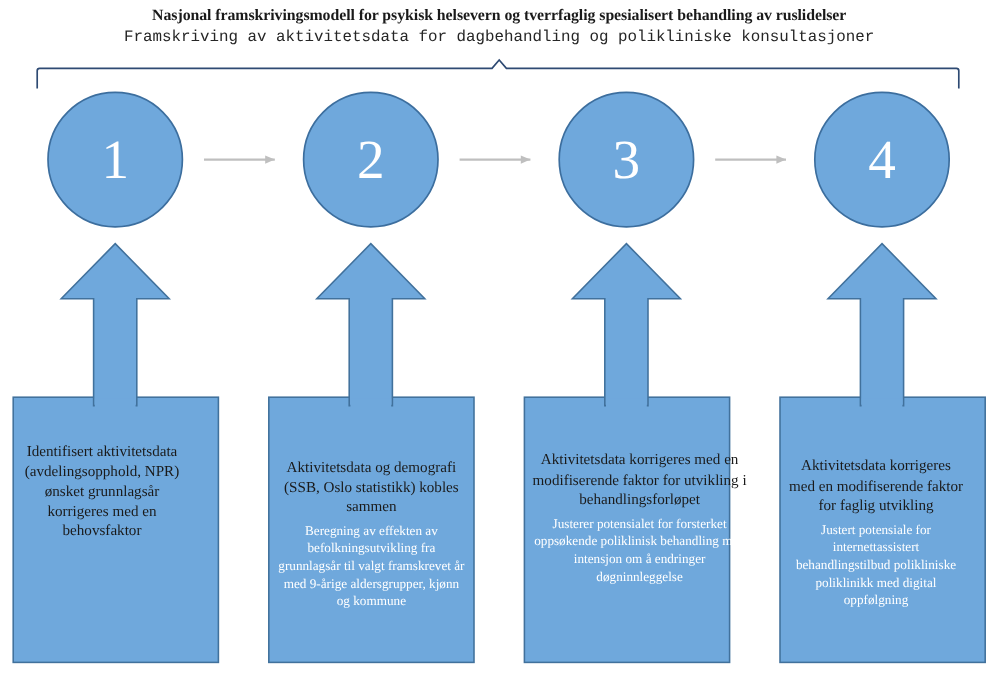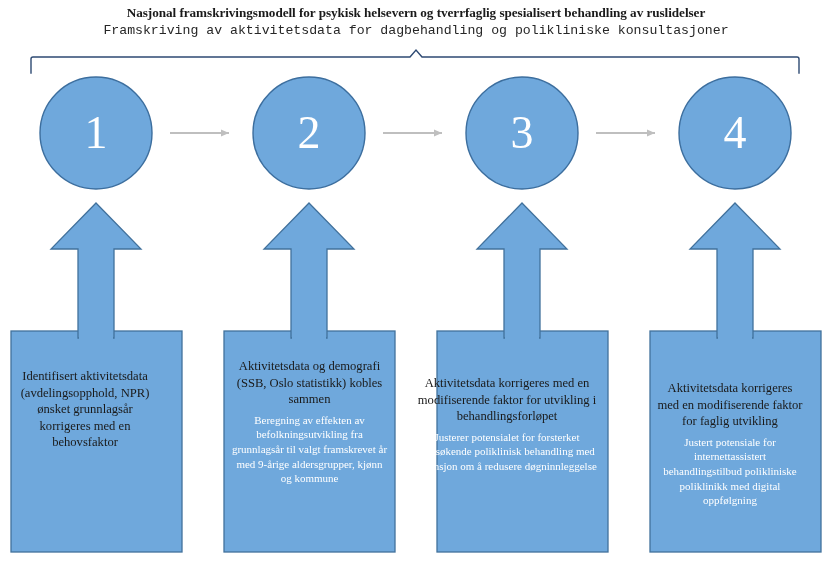--- a/index.html
+++ b/index.html
@@ -122,28 +122,28 @@
 
   <div class="circle-num" style="left:41px;  top:110px;">1</div>
   <div class="circle-num" style="left:254px; top:110px;">2</div>
   <div class="circle-num" style="left:467px; top:110px;">3</div>
   <div class="circle-num" style="left:680px; top:110px;">4</div>
 
   <div class="box-text" style="left:11px; top:368px; width:148px;">
     <p class="box-head">Identifisert aktivitetsdata (avdelingsopphold, NPR) ønsket grunnlagsår korrigeres med en behovsfaktor</p>
   </div>
 
-  <div class="box-text" style="left:224px; top:358px; width:171px;">
+  <div class="box-text" style="left:224px; top:381px; width:171px;">
     <p class="box-head">Aktivitetsdata og demografi (SSB, Oslo statistikk) kobles sammen</p>
     <p class="box-sub">Beregning av effekten av befolkningsutvikling fra grunnlagsår til valgt framskrevet år med 9-årige aldersgrupper, kjønn og kommune</p>
   </div>
 
-  <div class="box-text" style="left:411px; top:375px; width:192px;">
+  <div class="box-text" style="left:437px; top:375px; width:192px;">
     <p class="box-head">Aktivitetsdata korrigeres med en modifiserende faktor for utvikling i behandlingsforløpet</p>
-    <p class="box-sub">Justerer potensialet for forsterket oppsøkende poliklinisk behandling med intensjon om å redusere døgninnleggelse</p>
+    <p class="box-sub">Justerer potensialet for forsterket oppsøkende poliklinisk behandling med intensjon om å endringer døgninnleggelse</p>
   </div>
 
   <div class="box-text" style="left:650px; top:380px; width:160px;">
     <p class="box-head">Aktivitetsdata korrigeres med en modifiserende faktor for faglig utvikling</p>
     <p class="box-sub">Justert potensiale for internettassistert behandlingstilbud polikliniske poliklinikk med digital oppfølgning</p>
   </div>
 
 </div>
 
 </body></html>

